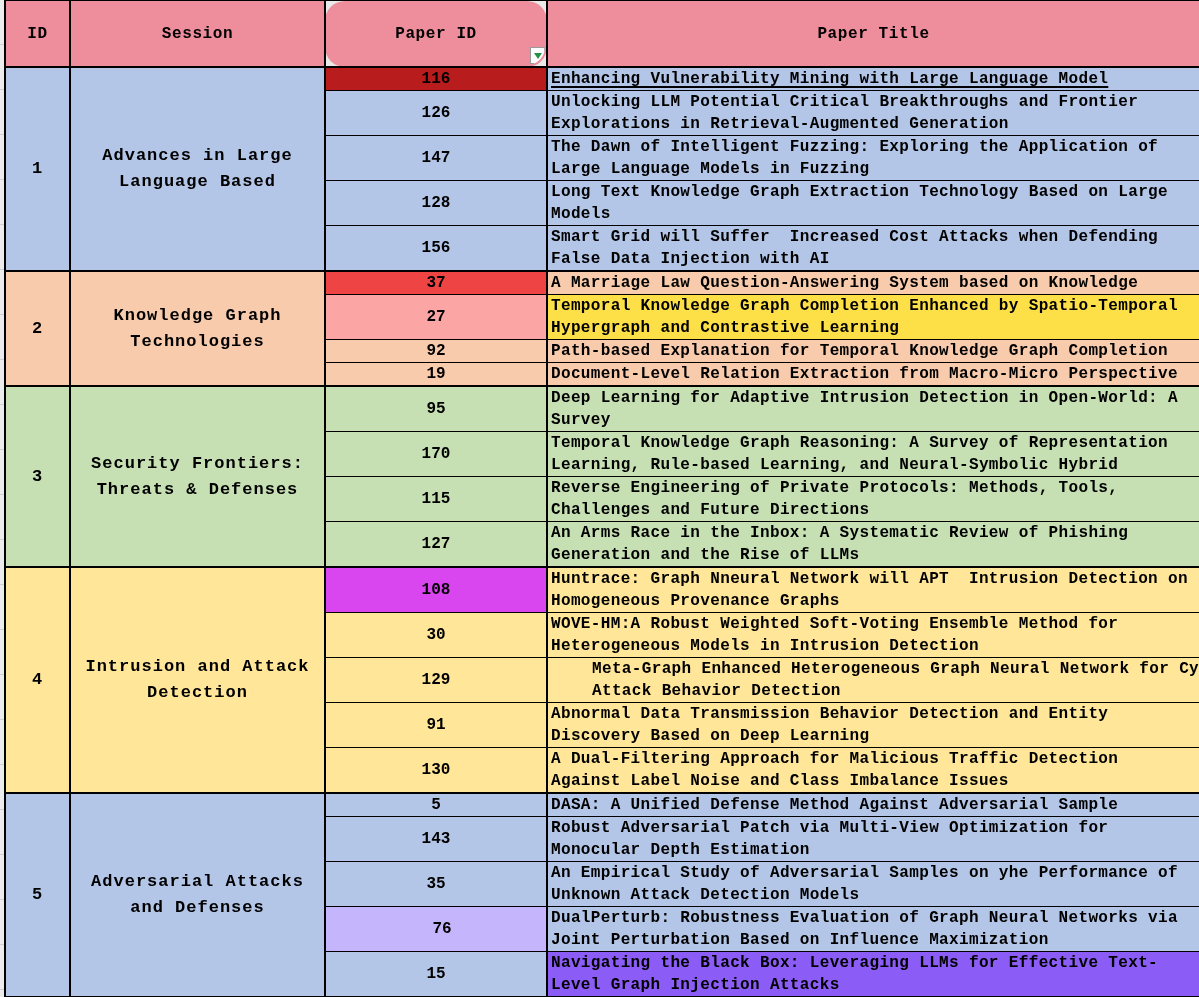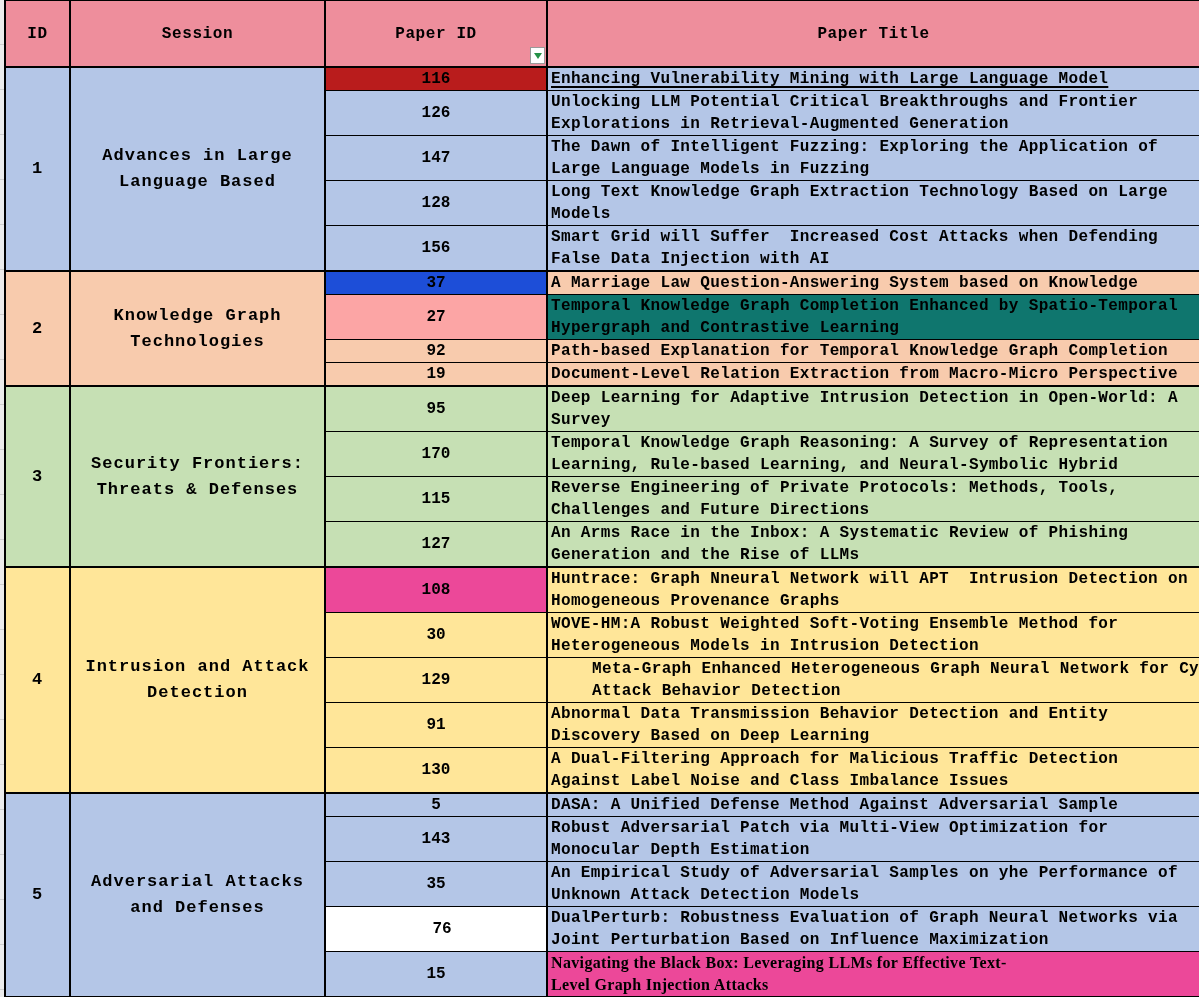--- a/index.html
+++ b/index.html
@@ -18,21 +18,21 @@
   th,td{
     border:1.5px solid #000;
     border-left-width:2px;border-right-width:2px;
     padding:0;font-weight:bold;overflow:hidden;
   }
   thead th{
     height:65px;font-size:16px;letter-spacing:0.6px;
     text-align:center;vertical-align:middle;
     border-top-width:1px;border-bottom-width:2.5px;
   }
-  th.paperid-th{position:relative;}
+  th.paperid-th{position:relative;border-radius:20px;}
   .filter-btn{
     position:absolute;right:1px;bottom:2px;width:15px;height:17px;
     background:#ffffff;border:1px solid #9a9a9a;box-sizing:border-box;
     display:flex;align-items:center;justify-content:center;cursor:pointer;
   }
   .filter-arrow{
     width:0;height:0;
     border-left:4px solid transparent;border-right:4px solid transparent;
     border-top:6px solid #259147;
   }
@@ -107,26 +107,26 @@
         </tr>
         <tr class="h2">
           <td class="pid-cell" style="background: rgb(180, 198, 231);">156</td>
           <td class="title-cell" style="background: rgb(180, 198, 231);">Smart Grid will Suffer  Increased Cost Attacks when Defending
 False Data Injection with AI</td>
         </tr>
         <tr class="h1 sec-top">
           <td class="id-cell" rowspan="4" style="background: rgb(248, 203, 173);">2</td>
           <td class="session-cell" rowspan="4" style="background: rgb(248, 203, 173);">Knowledge Graph
 Technologies</td>
-          <td class="pid-cell" style="background: #1d4ed8;">37</td>
+          <td class="pid-cell" style="background: #ef4444;">37</td>
           <td class="title-cell" style="background: rgb(248, 203, 173);">A Marriage Law Question-Answering System based on Knowledge</td>
         </tr>
         <tr class="h2">
           <td class="pid-cell" style="background: #fca5a5;">27</td>
-          <td class="title-cell" style="background: #0f766e;">Temporal Knowledge Graph Completion Enhanced by Spatio-Temporal
+          <td class="title-cell" style="background: #fde047;">Temporal Knowledge Graph Completion Enhanced by Spatio-Temporal
 Hypergraph and Contrastive Learning</td>
         </tr>
         <tr class="h1">
           <td class="pid-cell" style="background: rgb(248, 203, 173);">92</td>
           <td class="title-cell" style="background: rgb(248, 203, 173);">Path-based Explanation for Temporal Knowledge Graph Completion</td>
         </tr>
         <tr class="h1">
           <td class="pid-cell" style="background: rgb(248, 203, 173);">19</td>
           <td class="title-cell" style="background: rgb(248, 203, 173);">Document-Level Relation Extraction from Macro-Micro Perspective</td>
         </tr>
@@ -150,21 +150,21 @@
         </tr>
         <tr class="h2">
           <td class="pid-cell" style="background: rgb(198, 224, 180);">127</td>
           <td class="title-cell" style="background: rgb(198, 224, 180);">An Arms Race in the Inbox: A Systematic Review of Phishing
 Generation and the Rise of LLMs</td>
         </tr>
         <tr class="h2 sec-top">
           <td class="id-cell" rowspan="5" style="background: rgb(255, 230, 153);">4</td>
           <td class="session-cell" rowspan="5" style="background: rgb(255, 230, 153);">Intrusion and Attack
 Detection</td>
-          <td class="pid-cell" style="background: #ec4899;">108</td>
+          <td class="pid-cell" style="background: #d946ef;">108</td>
           <td class="title-cell" style="background: rgb(255, 230, 153);">Huntrace: Graph Nneural Network will APT  Intrusion Detection on
 Homogeneous Provenance Graphs</td>
         </tr>
         <tr class="h2">
           <td class="pid-cell" style="background: rgb(255, 230, 153);">30</td>
           <td class="title-cell" style="background: rgb(255, 230, 153);">WOVE-HM:A Robust Weighted Soft-Voting Ensemble Method for
 Heterogeneous Models in Intrusion Detection</td>
         </tr>
         <tr class="h2">
           <td class="pid-cell" style="background: rgb(255, 230, 153);">129</td>
@@ -192,24 +192,24 @@
           <td class="pid-cell" style="background: rgb(180, 198, 231);">143</td>
           <td class="title-cell" style="background: rgb(180, 198, 231);">Robust Adversarial Patch via Multi-View Optimization for
 Monocular Depth Estimation</td>
         </tr>
         <tr class="h2">
           <td class="pid-cell" style="background: rgb(180, 198, 231);">35</td>
           <td class="title-cell" style="background: rgb(180, 198, 231);">An Empirical Study of Adversarial Samples on yhe Performance of
 Unknown Attack Detection Models</td>
         </tr>
         <tr class="h2">
-          <td class="pid-cell" style="background: #ffffff; padding-left: 12px;">76</td>
+          <td class="pid-cell" style="background: #c4b5fd; padding-left: 12px;">76</td>
           <td class="title-cell" style="background: rgb(180, 198, 231);">DualPerturb: Robustness Evaluation of Graph Neural Networks via
 Joint Perturbation Based on Influence Maximization</td>
         </tr>
         <tr class="h2">
           <td class="pid-cell" style="background: rgb(180, 198, 231);">15</td>
-          <td class="title-cell" style="background: #ec4899; font-family: Liberation Serif, serif;">Navigating the Black Box: Leveraging LLMs for Effective Text-
+          <td class="title-cell" style="background: #8b5cf6;">Navigating the Black Box: Leveraging LLMs for Effective Text-
 Level Graph Injection Attacks</td>
         </tr>
       </tbody>
   </table>
 </div>
 
 </body></html>

